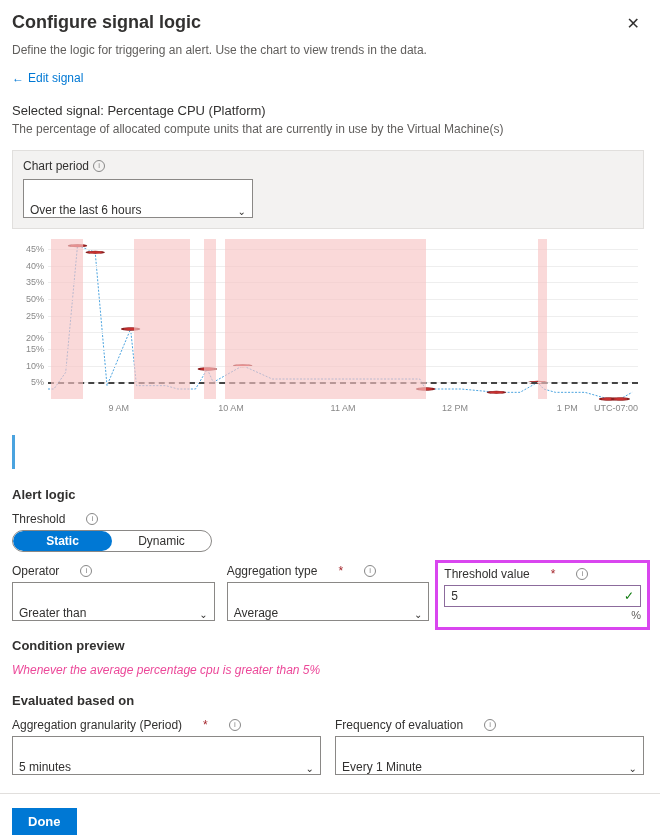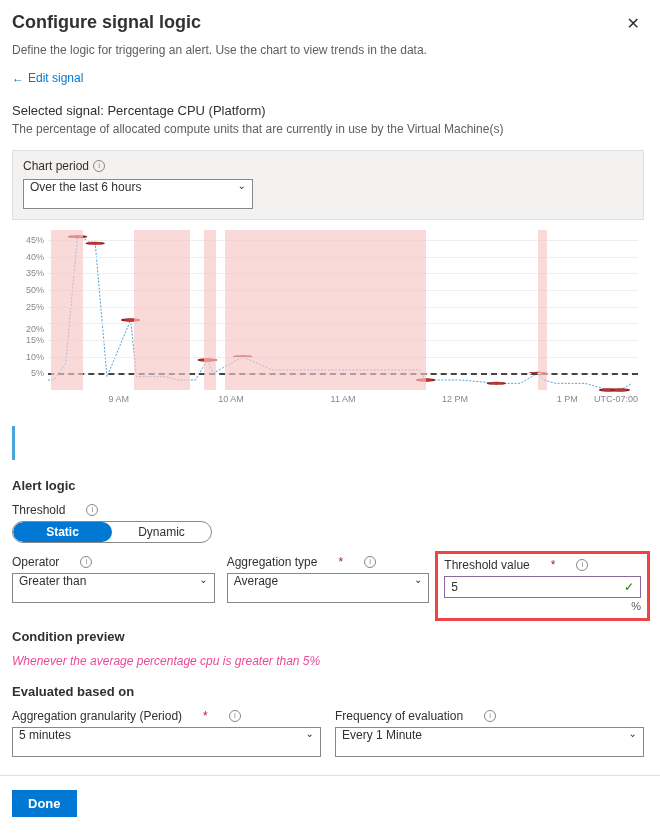--- a/index.html
+++ b/index.html
@@ -24,22 +24,22 @@
     background:#f3f2f1; border:1px solid #e1dfdd; padding:8px 10px 10px 10px;
     margin-bottom: 10px;
   }
   .cp-label { font-size:12px; color:#323130; margin-bottom:6px; display:flex; align-items:center; gap:4px;}
   .info-icon {
     width:12px; height:12px; border:1px solid #888; border-radius:50%;
     display:inline-flex; align-items:center; justify-content:center;
     font-size:8px; color:#888; line-height:1;
   }
   .dropdown {
-    height:30px; border:1px solid #8a8886; background:#fff;
-    display:flex; align-items:flex-start; justify-content:space-between;
+    height:39px; border:1px solid #8a8886; background:#fff;
+    display:flex; align-items:flex-end; justify-content:space-between;
     padding:0 6px; font-size:12px; cursor:pointer;
   }
   .dropdown.small { width:230px; }
   .chev { font-size:10px; color:#323130; }
 
   
   .chart-wrap { position:relative; height:190px; margin-bottom:6px; }
   .y-axis { position:absolute; left:0; top:0; width:36px; height:160px; }
   .y-tick { position:absolute; right:4px; font-size:9px; color:#888; transform:translateY(-50%); }
   .plot { position:absolute; left:36px; right:6px; top:0; height:160px; }
@@ -64,21 +64,21 @@
   .toggle-pill {
     width:200px; height:22px; border:1px solid #8a8886; border-radius:12px;
     display:flex; overflow:hidden; margin-bottom:12px;
   }
   .pill-opt { flex:1; display:flex; align-items:center; justify-content:center; font-size:12px; cursor:pointer;}
   .pill-opt.active { background:#0078d4; color:#fff; border-radius:12px; font-weight:600;}
 
   .row3 { display:flex; gap:12px; margin-bottom:14px; }
   .col { flex:1; min-width:0; }
   .highlight-box {
-    border:3px solid #ef4444; padding:4px 6px 6px 6px; margin:-4px -6px -6px -6px;
+    border:3px solid #d946ef; padding:4px 6px 6px 6px; margin:-4px -6px -6px -6px;
   }
   .text-input {
     height:22px; width:100%; border:1px solid #8c6b9c; background:#fff;
     display:flex; align-items:center; justify-content:space-between; padding:0 6px;
     font-size:12px;
   }
   .check { color:#107c10; font-size:12px; }
   .unit-right { text-align:right; font-size:11px; color:#605e5c; margin-top:2px;}
 
   .preview-text { font-style:italic; color:#ec4899; margin:6px 0 16px 0; font-size:12px;}

